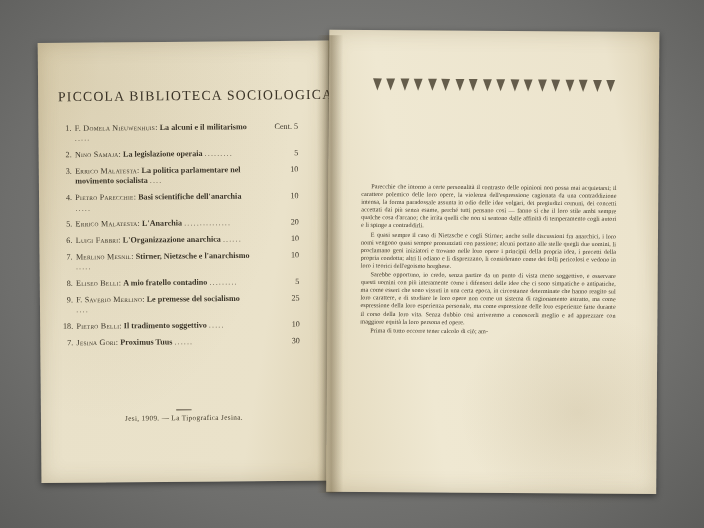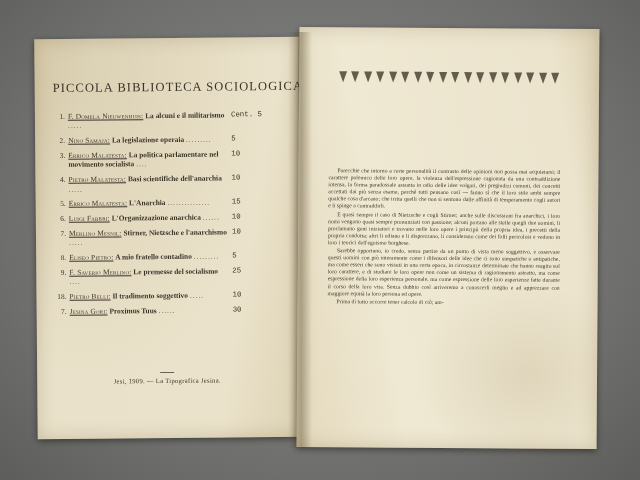--- a/index.html
+++ b/index.html
@@ -105,30 +105,29 @@
     padding-right: 3px;
     flex: 0 0 auto;
   }
   .toc-body {
     flex: 1 1 auto;
     padding-right: 4px;
   }
   .toc-author {
     font-variant: small-caps;
     letter-spacing: .2px;
-    text-decoration: underline;
   }
   .toc-work {
     font-weight: bold;
   }
   .toc-tail {
     flex: 0 0 auto;
     width: 40px;
+    text-align: right;
     white-space: nowrap;
-    font-family: Liberation Mono, monospace;
   }
   .dotlead {
     display: inline-block;
     color: #6a6151;
     letter-spacing: 1px;
   }
 
   #imprint {
     position: absolute;
     left: 30px;
@@ -249,38 +248,38 @@
               <span class="dotlead">....</span>
             </span>
             <span class="toc-tail">
               <span>10</span>
             </span>
           </div>
 
           <div class="toc-row">
             <span class="toc-num">4.</span>
             <span class="toc-body">
-              <span class="toc-author">Pietro Malatesta:</span>
+              <span class="toc-author">Pietro Parecchie:</span>
               <span class="toc-work">Basi scientifiche dell'anarchia</span>
               <span class="dotlead">.....</span>
             </span>
             <span class="toc-tail">
               <span>10</span>
             </span>
           </div>
 
           <div class="toc-row">
             <span class="toc-num">5.</span>
             <span class="toc-body">
               <span class="toc-author">Errico Malatesta:</span>
               <span class="toc-work">L'Anarchia</span>
               <span class="dotlead">...............</span>
             </span>
             <span class="toc-tail">
-              <span>15</span>
+              <span>20</span>
             </span>
           </div>
 
           <div class="toc-row">
             <span class="toc-num">6.</span>
             <span class="toc-body">
               <span class="toc-author">Luigi Fabbri:</span>
               <span class="toc-work">L'Organizzazione anarchica</span>
               <span class="dotlead">......</span>
             </span>
@@ -297,21 +296,21 @@
               <span class="dotlead">.....</span>
             </span>
             <span class="toc-tail">
               <span>10</span>
             </span>
           </div>
 
           <div class="toc-row">
             <span class="toc-num">8.</span>
             <span class="toc-body">
-              <span class="toc-author">Eliseo Pietro:</span>
+              <span class="toc-author">Eliseo Belli:</span>
               <span class="toc-work">A mio fratello contadino</span>
               <span class="dotlead">.........</span>
             </span>
             <span class="toc-tail">
               <span>5</span>
             </span>
           </div>
 
           <div class="toc-row">
             <span class="toc-num">9.</span>

